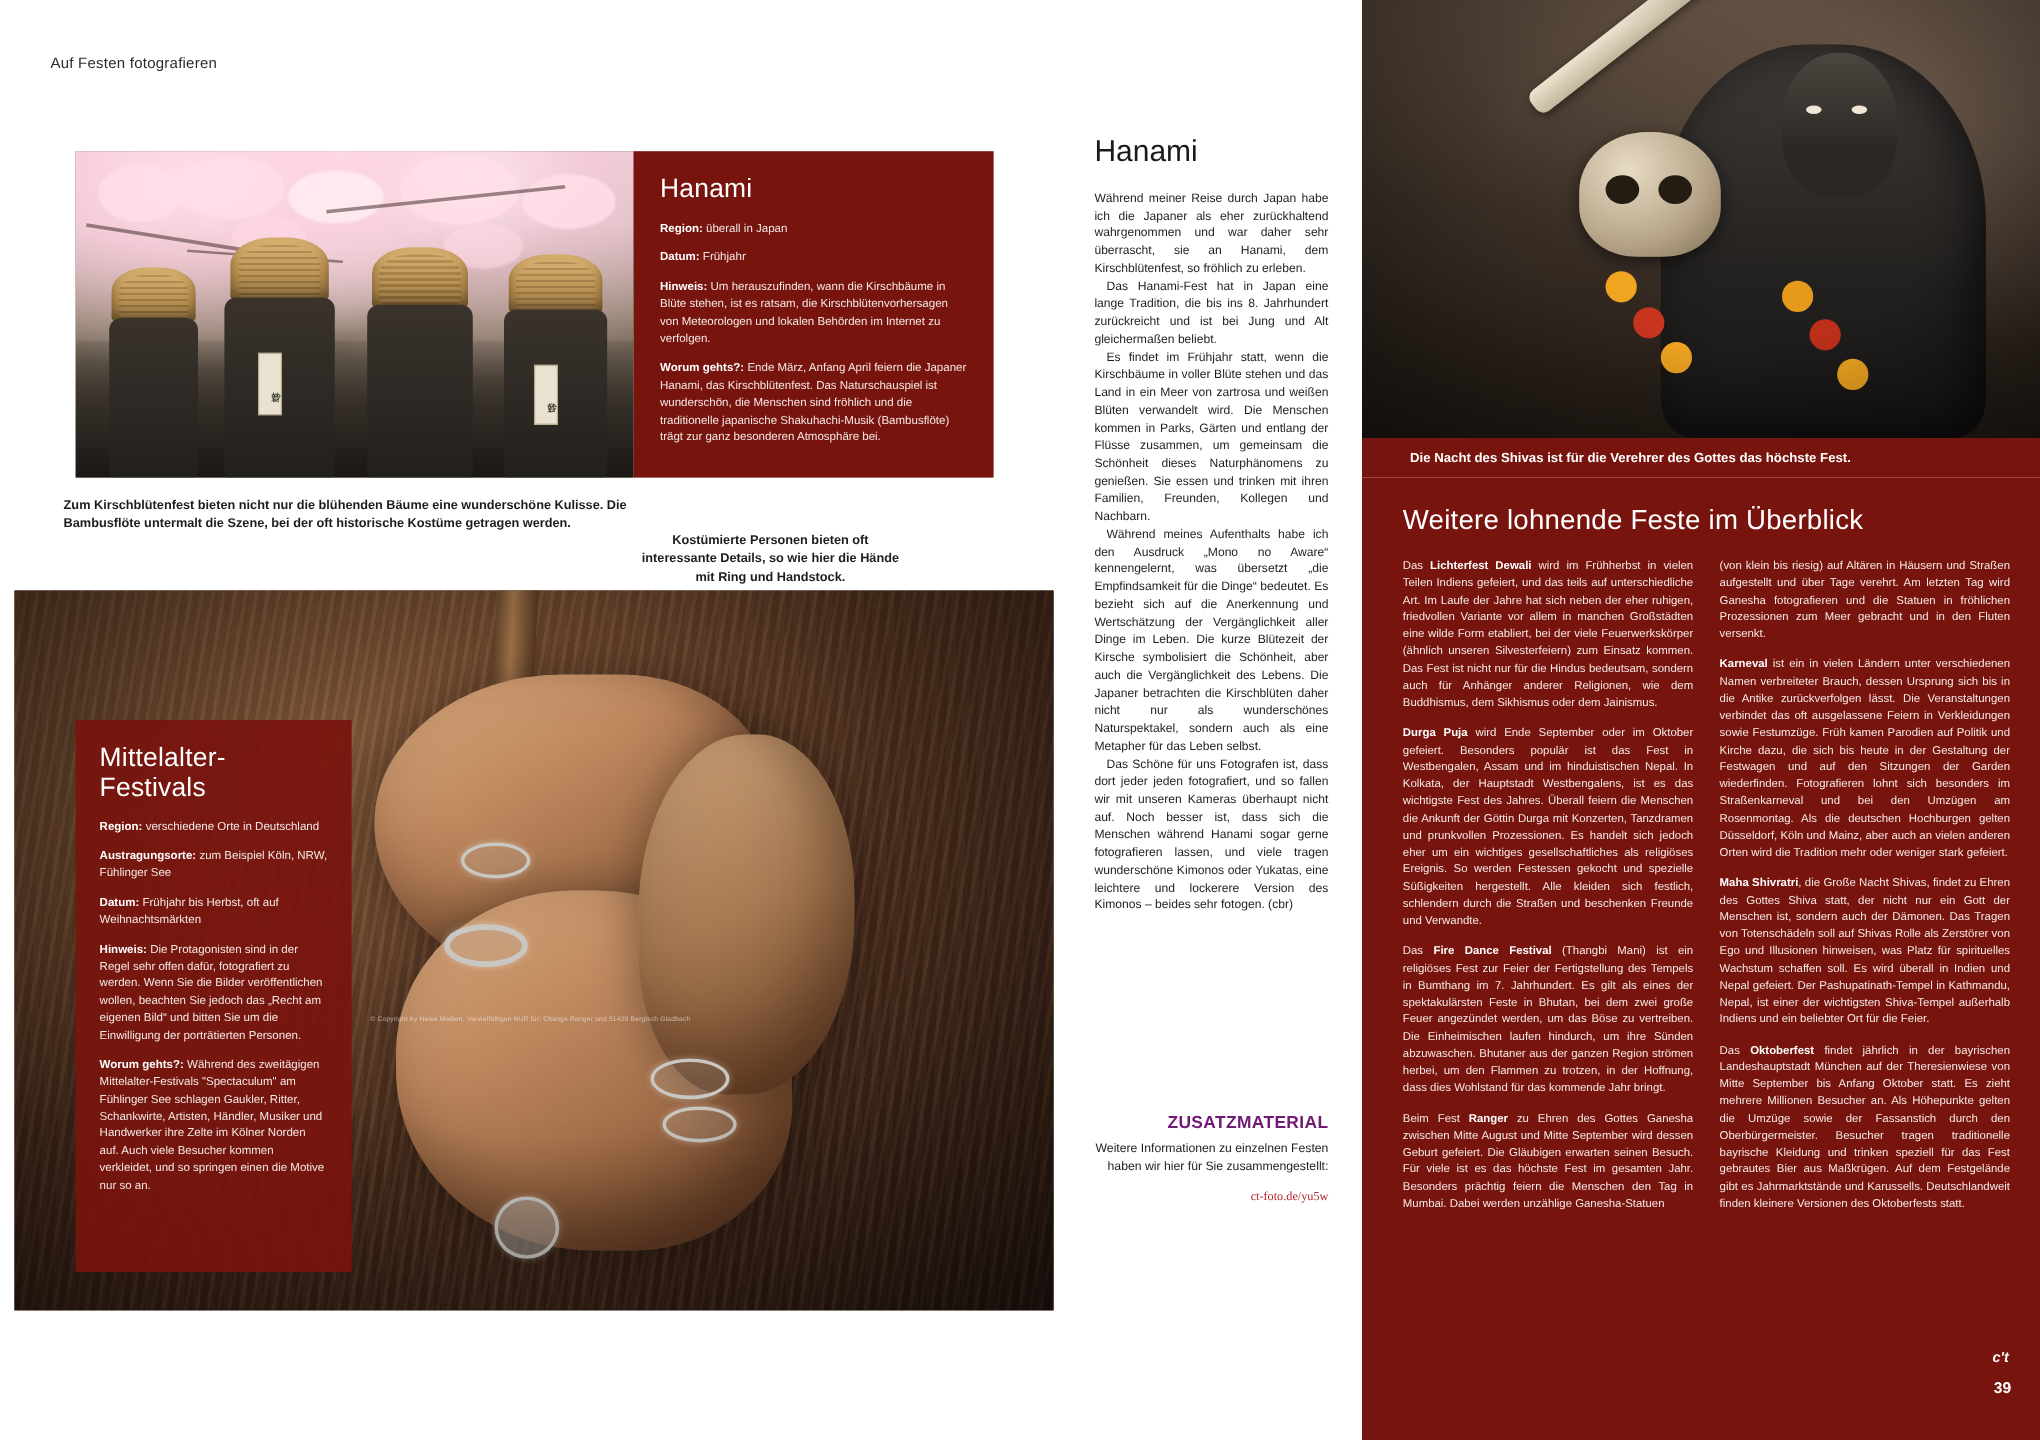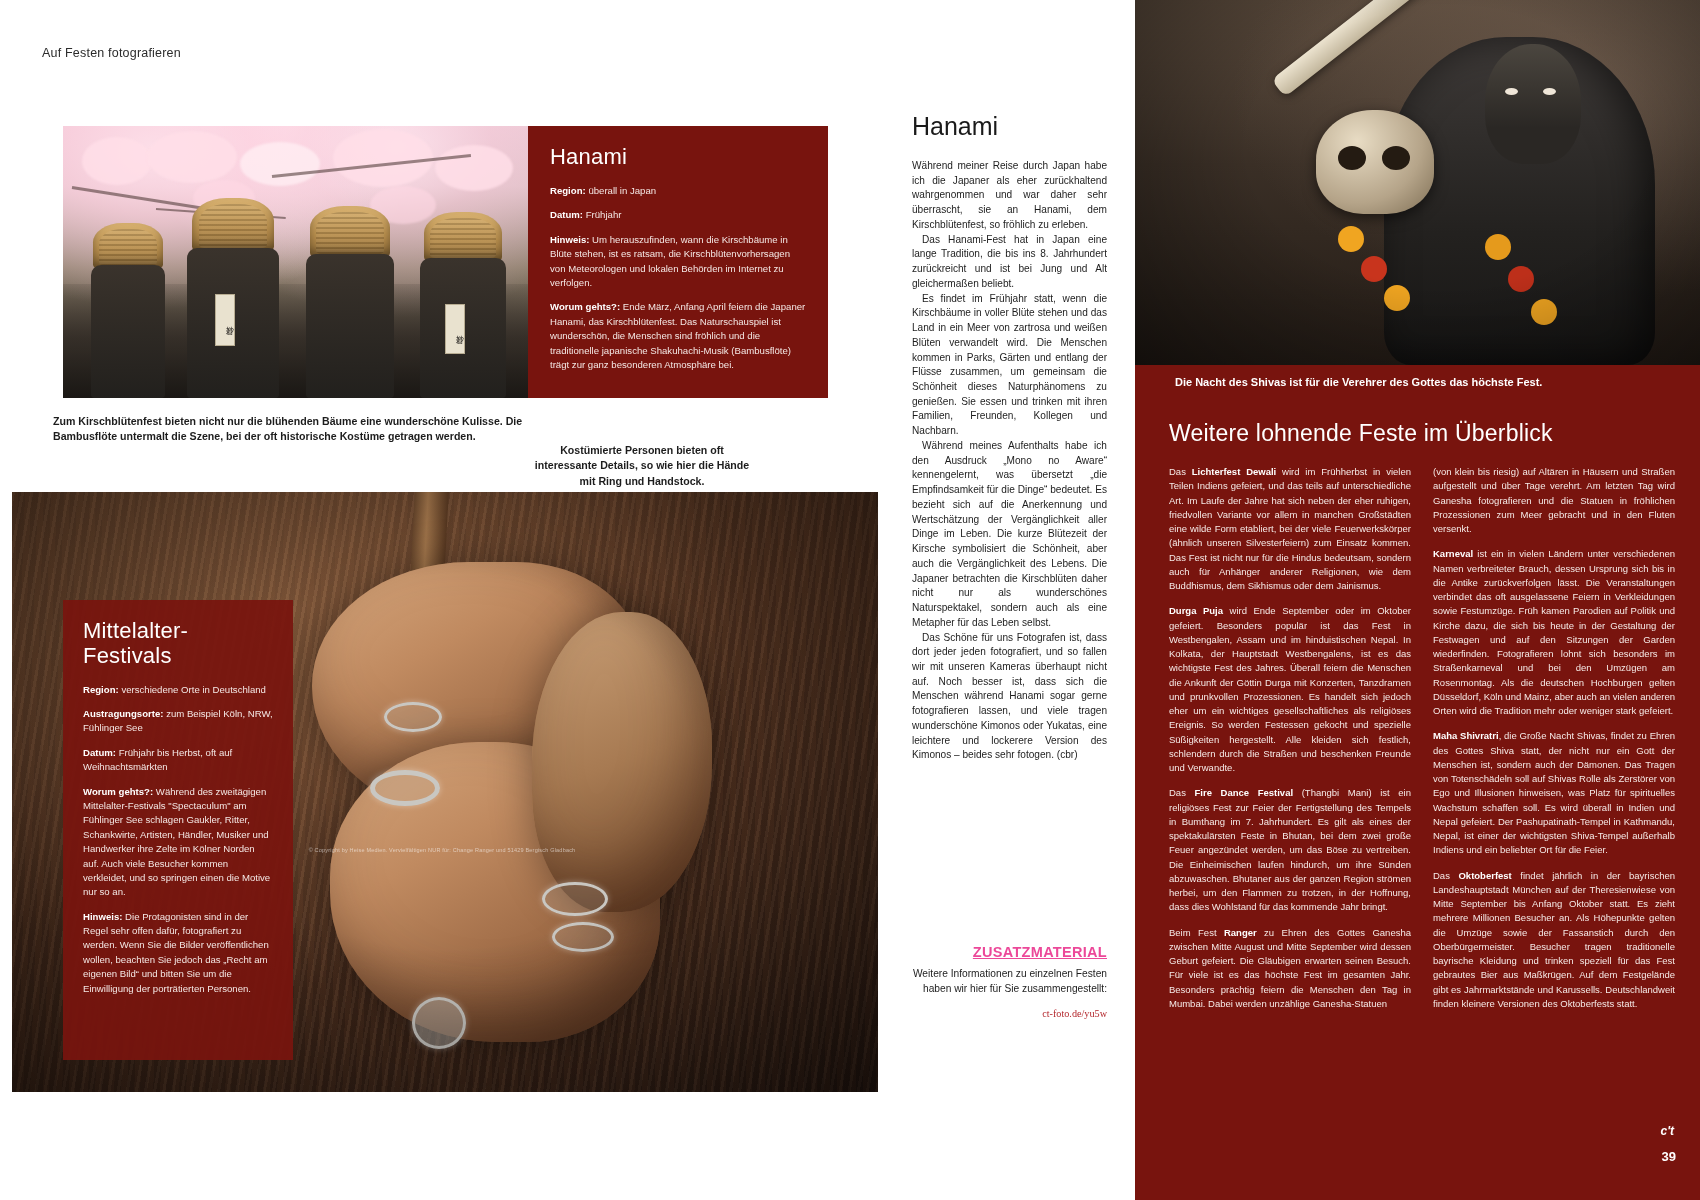--- a/index.html
+++ b/index.html
@@ -211,24 +211,23 @@
 
   .zusatz {
     position: absolute;
     left: 22px; top: 928px;
     width: 195px;
     text-align: right;
   }
   .zusatz h3 {
     font-size: 14.5px;
     font-weight: 700;
-    margin: 16px 0 6px 0;
-    color: #ec4899;
+    margin: 0 0 6px 0;
+    color: #701a75;
     letter-spacing: 0.3px;
-    text-decoration: underline;
   }
   .zusatz p {
     font-size: 10.2px;
     line-height: 1.5;
     margin: 0 0 6px 0;
     color: #1d1d1d;
   }
   .zusatz a {
     font-size: 10.2px;
     color: #b3262b;
@@ -430,22 +429,22 @@
       <div class="ring" style="left:400px;top:505px;width:54px;height:52px;border-radius:50%;background:rgba(190,188,182,0.5);"></div>
 
       <div class="vignette"></div>
     </div>
 
     <div class="maroon-card mittel-card">
       <h2 class="card-title" style="line-height:1.15;">Mittelalter-Festivals</h2>
       <p class="card-p"><b>Region:</b> verschiedene Orte in Deutschland</p>
       <p class="card-p"><b>Austragungsorte:</b> zum Beispiel Köln, NRW, Fühlinger See</p>
       <p class="card-p"><b>Datum:</b> Frühjahr bis Herbst, oft auf Weihnachtsmärkten</p>
+      <p class="card-p"><b>Hinweis:</b> Die Protagonisten sind in der Regel sehr offen dafür, fotografiert zu werden. Wenn Sie die Bilder veröffentlichen wollen, beachten Sie jedoch das „Recht am eigenen Bild“ und bitten Sie um die Einwilligung der porträtierten Personen.</p>
       <p class="card-p"><b>Worum gehts?:</b> Während des zweitägigen Mittelalter-Festivals "Spectaculum" am Fühlinger See schlagen Gaukler, Ritter, Schankwirte, Artisten, Händler, Musiker und Handwerker ihre Zelte im Kölner Norden auf. Auch viele Besucher kommen verkleidet, und so springen einen die Motive nur so an.</p>
-      <p class="card-p"><b>Hinweis:</b> Die Protagonisten sind in der Regel sehr offen dafür, fotografiert zu werden. Wenn Sie die Bilder veröffentlichen wollen, beachten Sie jedoch das „Recht am eigenen Bild“ und bitten Sie um die Einwilligung der porträtierten Personen.</p>
     </div>
 
     <div class="copyright copy-left">© Copyright by Heise Medien. Vervielfältigen NUR für: Change Ranger und 51429 Bergisch Gladbach</div>
   </div>
 
   <div class="right-page">
 
     <div class="text-col">
       <h1 class="col-title">Hanami</h1>
       <p class="body-p">Während meiner Reise durch Japan habe ich die Japaner als eher zurückhaltend wahrgenommen und war daher sehr überrascht, sie an Hanami, dem Kirschblütenfest, so fröhlich zu erleben.</p>

